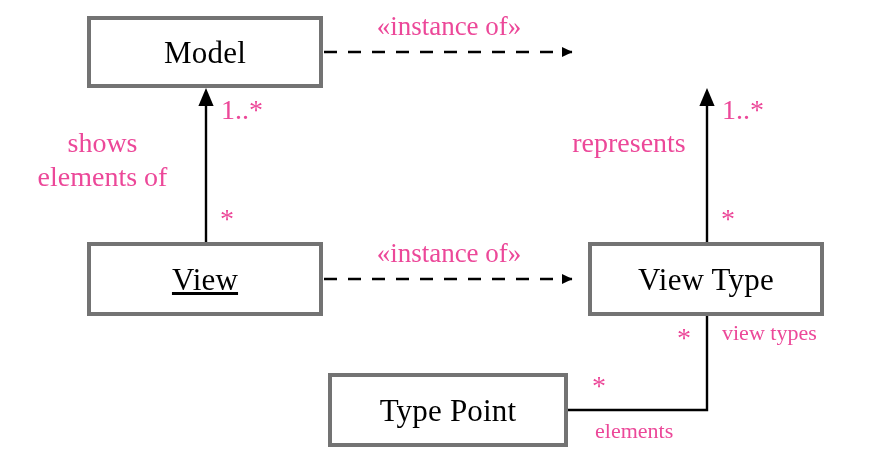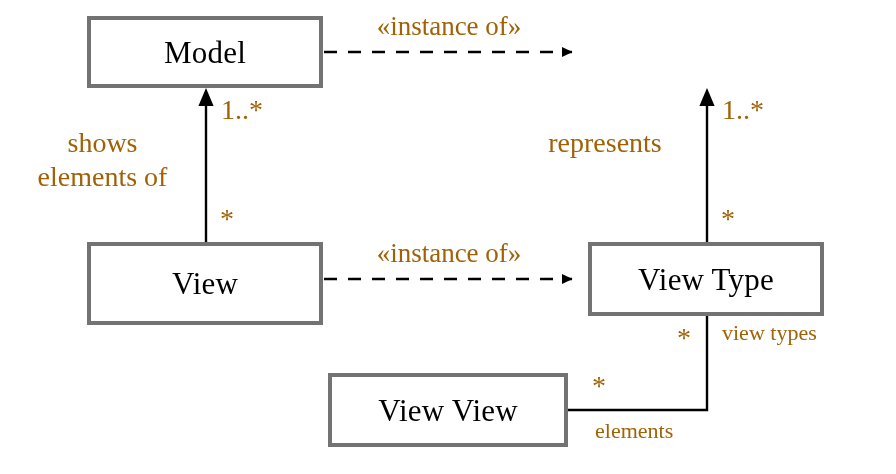--- a/index.html
+++ b/index.html
@@ -38,21 +38,21 @@
     font-size: 31px;
     line-height: 1;
     letter-spacing: 0.2px;
     white-space: nowrap;
     color: #000000;
   }
   .edge-label {
     position: absolute;
     z-index: 4;
     white-space: nowrap;
-    color: #a16207;
+    color: #ec4899;
     background: transparent;
   }
   .stereotype {
     font-size: 27px;
     line-height: 1;
   }
   .role-label {
     font-size: 28px;
     line-height: 1.06;
     text-align: center;
@@ -110,44 +110,44 @@
     <g>
       <path d="M707,316 L707,410 L568,410" fill="none" stroke="#000000" stroke-width="2.4" stroke-linejoin="miter" stroke-linecap="butt"></path>
     </g>
   </svg>
 
   <div class="cls-box" style="left:87px; top:16px; width:236px; height:72px;">
     <span class="cls-label">Model</span>
   </div>
 
 
-  <div class="cls-box" style="left:87px; top:242px; width:236px; height:83px;">
+  <div class="cls-box" style="left:87px; top:242px; width:236px; height:74px;text-decoration:underline;">
     <span class="cls-label">View</span>
   </div>
 
   <div class="cls-box" style="left:588px; top:242px; width:236px; height:74px;font-family:Liberation Serif, serif;">
     <span class="cls-label">View Type</span>
   </div>
 
   <div class="cls-box" style="left:328px; top:373px; width:240px; height:74px;">
-    <span class="cls-label">View View</span>
+    <span class="cls-label">Type Point</span>
   </div>
 
   <div class="edge-label stereotype" style="left:352px; top:13px; width:194px; text-align:center;">«instance of»</div>
 
   <div class="edge-label stereotype" style="left:352px; top:240px; width:194px; text-align:center;">«instance of»</div>
 
   <div class="edge-label role-label" style="left:6px; top:162px; width:193px;">elements of</div>
   <div class="edge-label role-label" style="left:10px; top:128px; width:185px;">shows</div>
 
   <div class="edge-label mult-label" style="left:221px; top:96px;">1..*</div>
 
   <div class="edge-label mult-label" style="left:220px; top:205px;">*</div>
 
-  <div class="edge-label role-label" style="left:512px; top:128px; width:186px;">represents</div>
+  <div class="edge-label role-label" style="left:536px; top:128px; width:186px;">represents</div>
 
   <div class="edge-label mult-label" style="left:722px; top:96px;">1..*</div>
 
   <div class="edge-label mult-label" style="left:721px; top:205px;">*</div>
 
   <div class="edge-label mult-label" style="left:677px; top:324px;">*</div>
 
   <div class="edge-label assoc-name" style="left:722px; top:322px;">view types</div>
 
   <div class="edge-label mult-label" style="left:592px; top:372px;">*</div>

